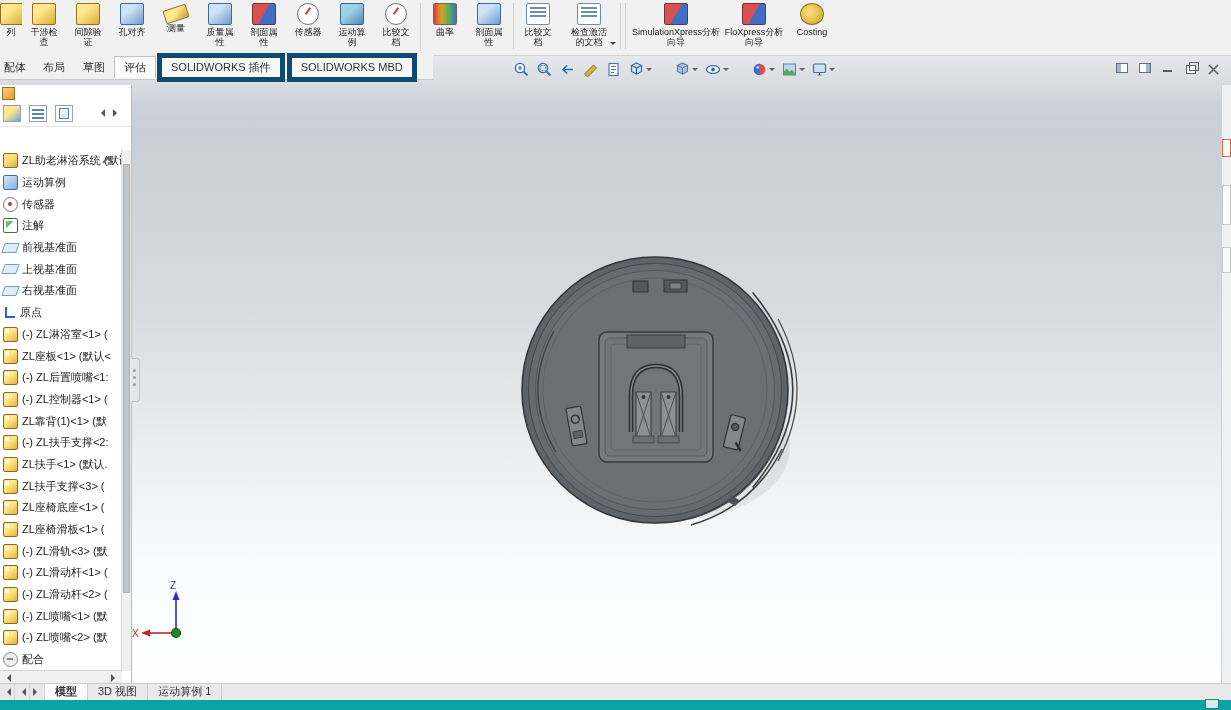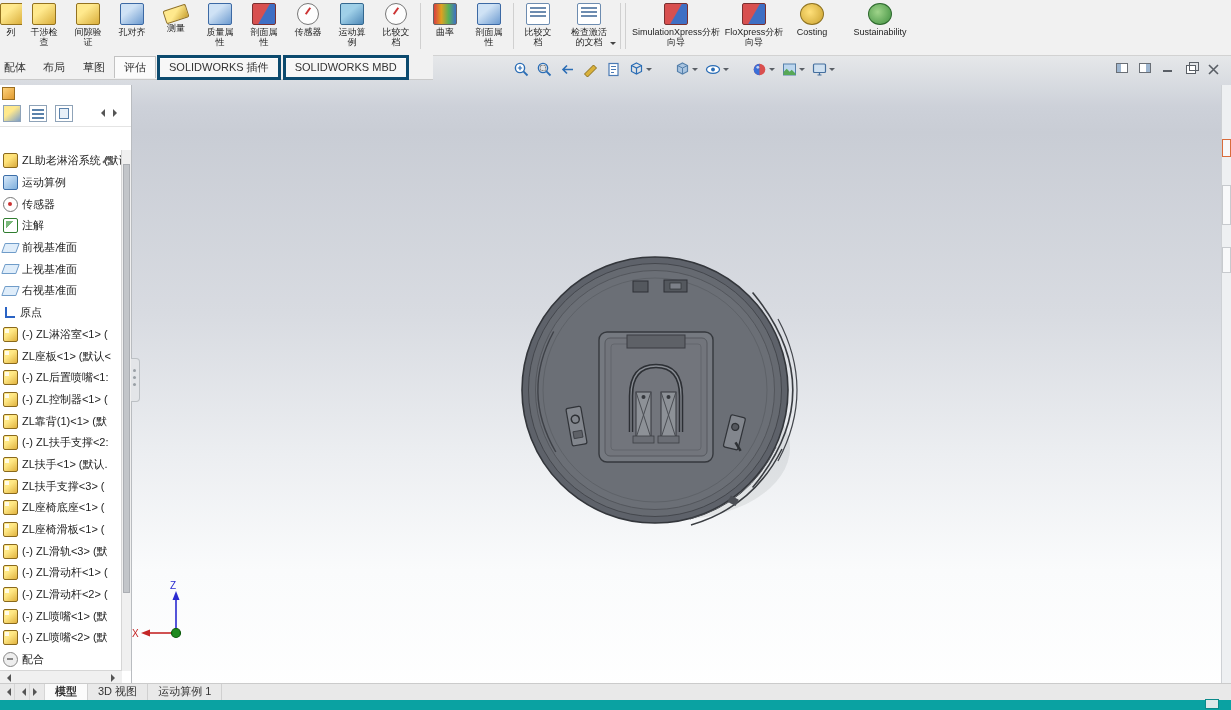--- a/index.html
+++ b/index.html
@@ -33,21 +33,21 @@
   .n3 .rlabel{width:30px;}
   .n4 .rlabel{width:40px;}
   .rsep{width:1px;height:46px;background:#d0d0d0;margin:3px 2px 0 2px;flex:0 0 1px;}
   .rcar{position:absolute;right:2px;bottom:8px;width:0;height:0;border:3px solid transparent;border-top-color:#444;}
 
   
   .cmdtabs{position:absolute;left:0;top:55px;width:433px;height:24px;background:#f1f1f1;
            border-bottom:1px solid #c9c9c9;display:flex;align-items:center;font-size:11px;}
   .ctab{padding:0 9px;height:22px;line-height:22px;color:#333;flex:0 0 auto;}
   .ctab.clip{width:26px;padding:0 4px;overflow:hidden;}
-  .ctab.boxed{border:3px solid #0c4a6e;background:#f7f7f7;height:19px;line-height:19px;margin:0 1px;box-shadow:inset 0 1px 0 #fff;text-align:right;}
+  .ctab.boxed{border:5px solid #0c4a6e;background:#f7f7f7;height:19px;line-height:19px;margin:0 1px;box-shadow:inset 0 1px 0 #fff;text-align:right;}
   .ctab.active{background:#fbfbfb;border:1px solid #c2c2c2;border-bottom:none;height:21px;line-height:21px;}
 
   
   .viewport{position:absolute;left:0;top:55px;width:1231px;bottom:10px;
     background:linear-gradient(180deg,#e6e8ea 0%,#cdd1d9 8%,#c9cdd5 12%,#d8dbe1 40%,#eceef1 62%,#fafbfc 80%,#ffffff 100%);}
   .model-svg{position:absolute;left:0;top:0;}
 
   
   .hud{position:absolute;left:512px;top:59px;height:20px;display:flex;align-items:center;gap:4px;}
   .hudbtn{display:flex;align-items:center;gap:1px;padding:1px;}
@@ -254,24 +254,20 @@
       <div class="rlabel">SimulationXpress分析向导</div>
     </div>
   <div class="rbtn w60">
       <div class="ric icRB"></div>
       <div class="rlabel">FloXpress分析向导</div>
     </div>
   <div class="rbtn w56">
       <div class="ric icGold"></div>
       <div class="rlabel">Costing</div>
     </div>
-  <div class="rbtn w80">
-      <div class="ric icGreen"></div>
-      <div class="rlabel">Sustainability</div>
-    </div>
 </div>
 
 <div class="cmdtabs">
   <div class="ctab clip">配体</div>
   <div class="ctab">布局</div>
   <div class="ctab">草图</div>
   <div class="ctab active">评估</div>
   <div class="ctab boxed">SOLIDWORKS 插件</div>
   <div class="ctab boxed">SOLIDWORKS MBD</div>
 </div>

